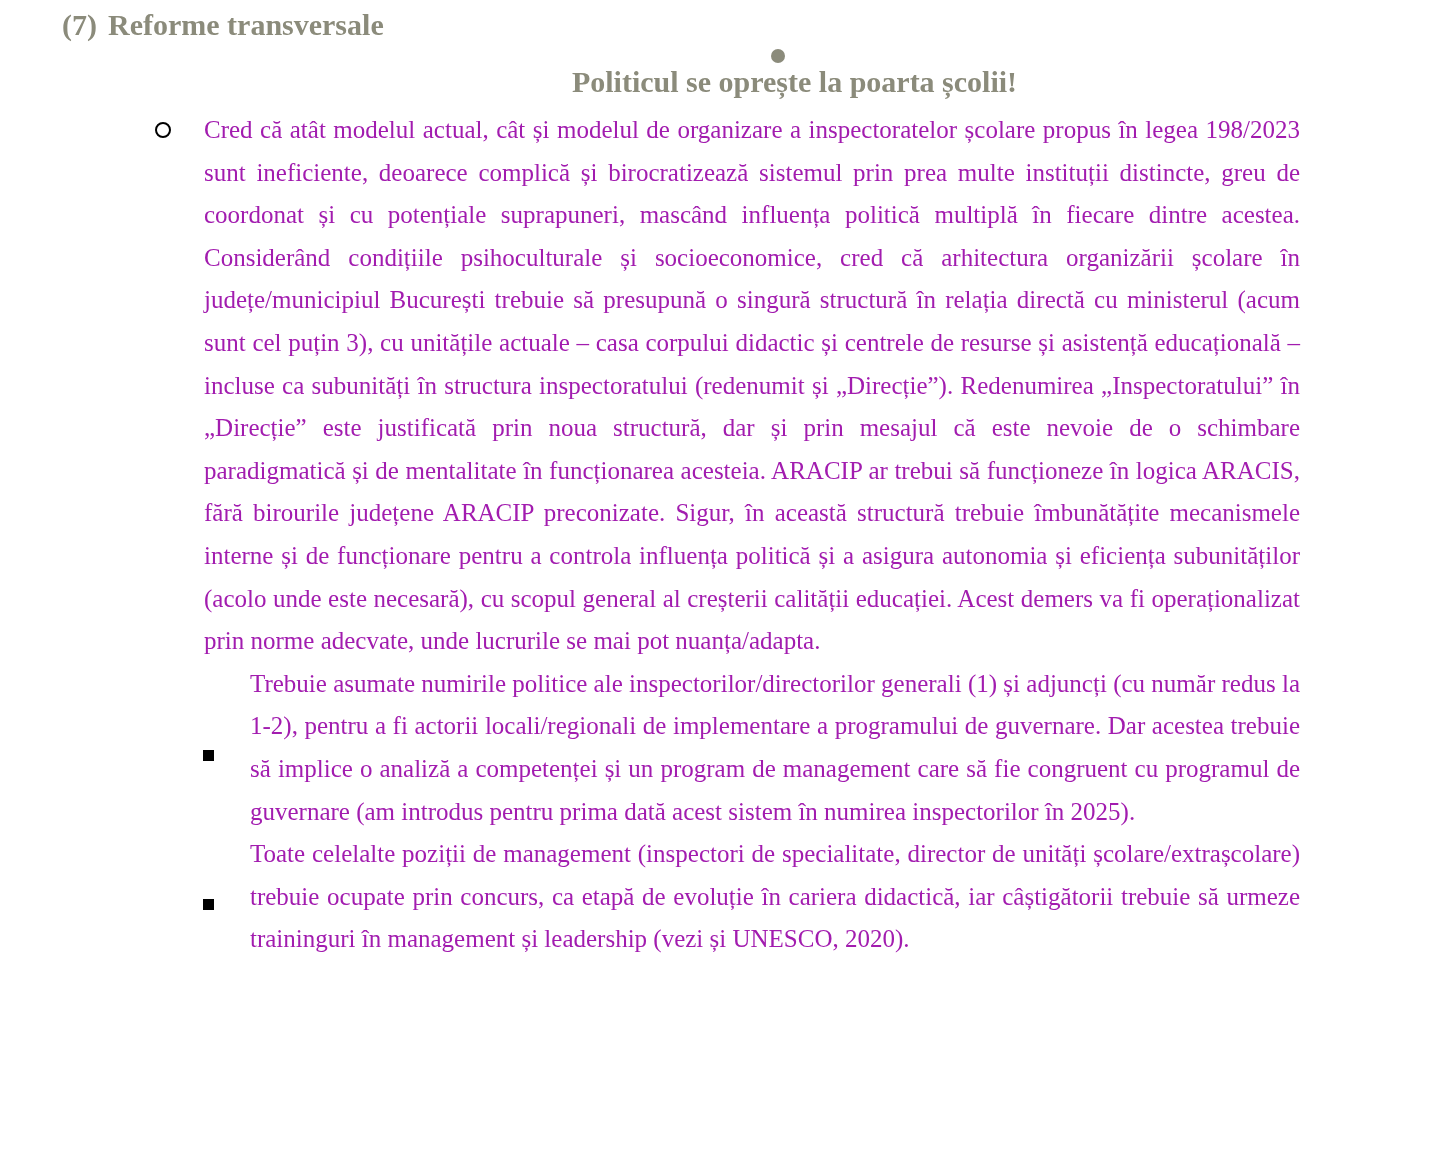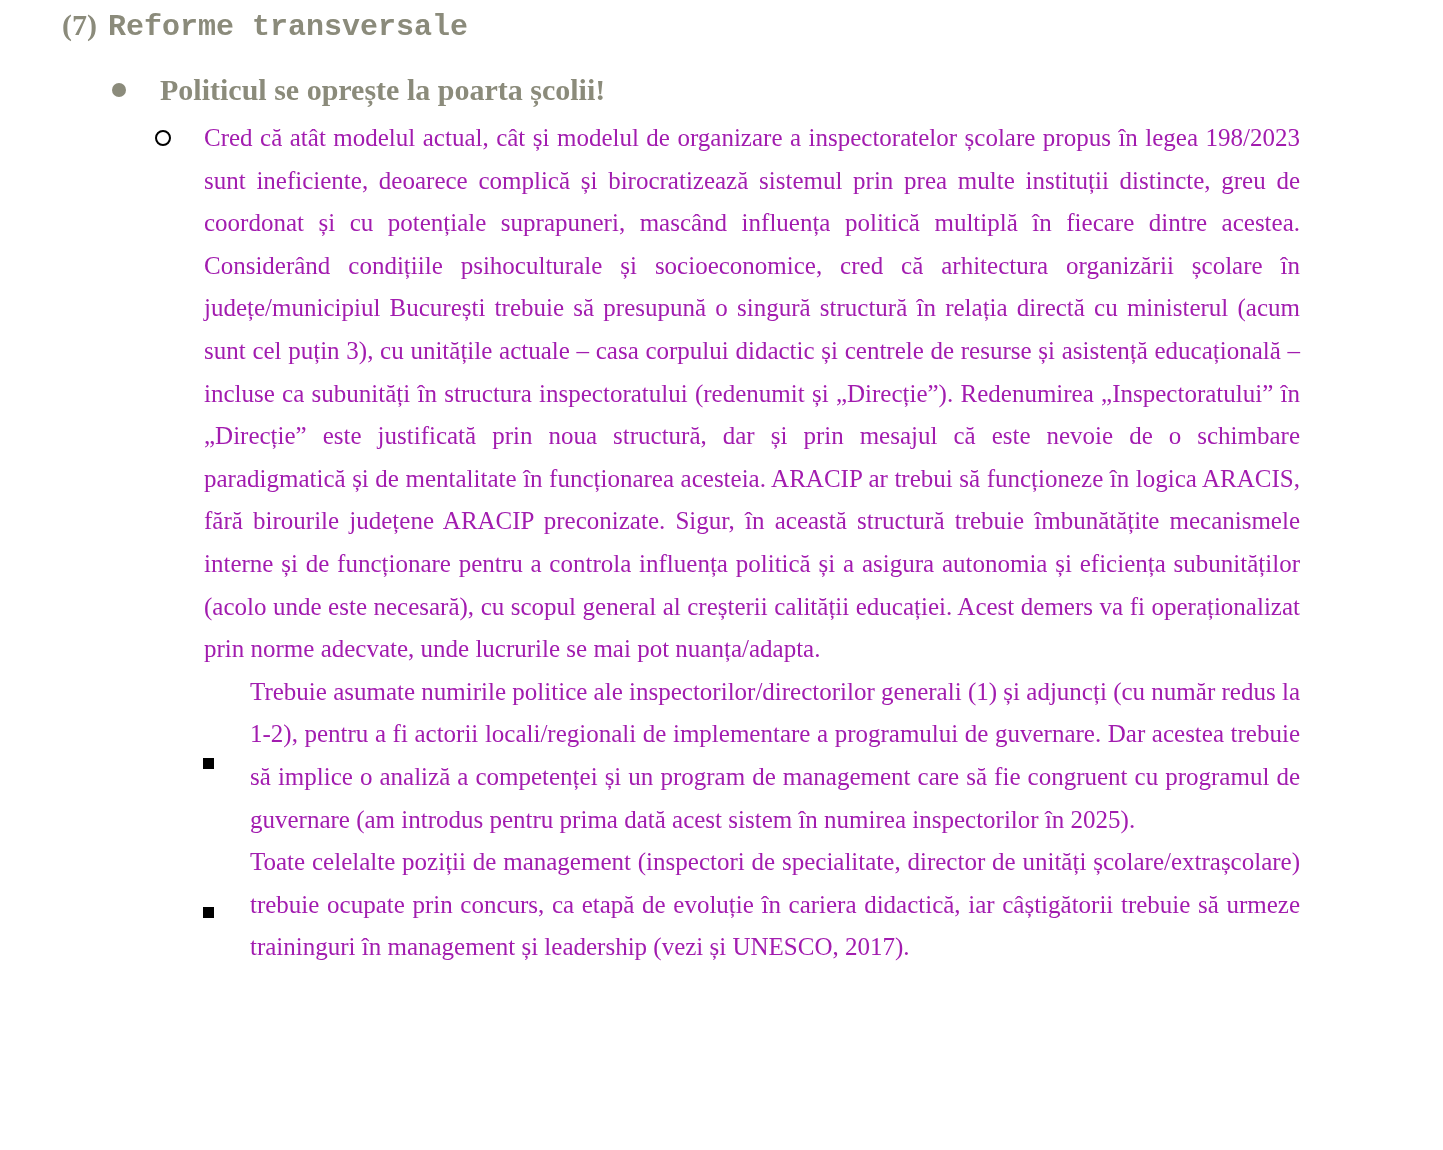--- a/index.html
+++ b/index.html
@@ -24,29 +24,30 @@
   
   .h1-row {
     padding-top: 7px;
     margin-left: 62px;
     font-size: 30px;
     font-weight: bold;
     color: #8B8B7B;
     line-height: 36px;
     white-space: nowrap;
   }
-  .h1-title { margin-left: 11px; font-family: Liberation Mono, monospace; }
+  .h1-title { margin-left: 11px; }
 
   
   .h2-row {
-    margin-top: 26px;
+    margin-top: 6px;
     margin-left: 112px;
     display: flex;
     align-items: center;
     line-height: 38px;
+    flex-direction: column;
   }
   .h2-bullet {
     width: 14px;
     height: 14px;
     border-radius: 50%;
     background: #8B8B7B;
     flex: 0 0 auto;
   }
   .h2-title {
     margin-left: 34px;
@@ -130,16 +131,16 @@
     <span class="sq-marker-col">
       <span class="sq"></span>
     </span>
     <div class="para sub">Trebuie asumate numirile politice ale inspectorilor/directorilor generali (1) și adjuncți (cu număr redus la 1-2), pentru a fi actorii locali/regionali de implementare a programului de guvernare. Dar acestea trebuie să implice o analiză a competenței și un program de management care să fie congruent cu programul de guvernare (am introdus pentru prima dată acest sistem în numirea inspectorilor în 2025).</div>
   </div>
 
   <div class="sq-row">
     <span class="sq-marker-col">
       <span class="sq"></span>
     </span>
-    <div class="para sub">Toate celelalte poziții de management (inspectori de specialitate, director de unități școlare/extrașcolare) trebuie ocupate prin concurs, ca etapă de evoluție în cariera didactică, iar câștigătorii trebuie să urmeze traininguri în management și leadership (vezi și UNESCO, 2017).</div>
+    <div class="para sub">Toate celelalte poziții de management (inspectori de specialitate, director de unități școlare/extrașcolare) trebuie ocupate prin concurs, ca etapă de evoluție în cariera didactică, iar câștigătorii trebuie să urmeze traininguri în management și leadership (vezi și UNESCO, 2020).</div>
   </div>
 
 </div>
 
 </body></html>

